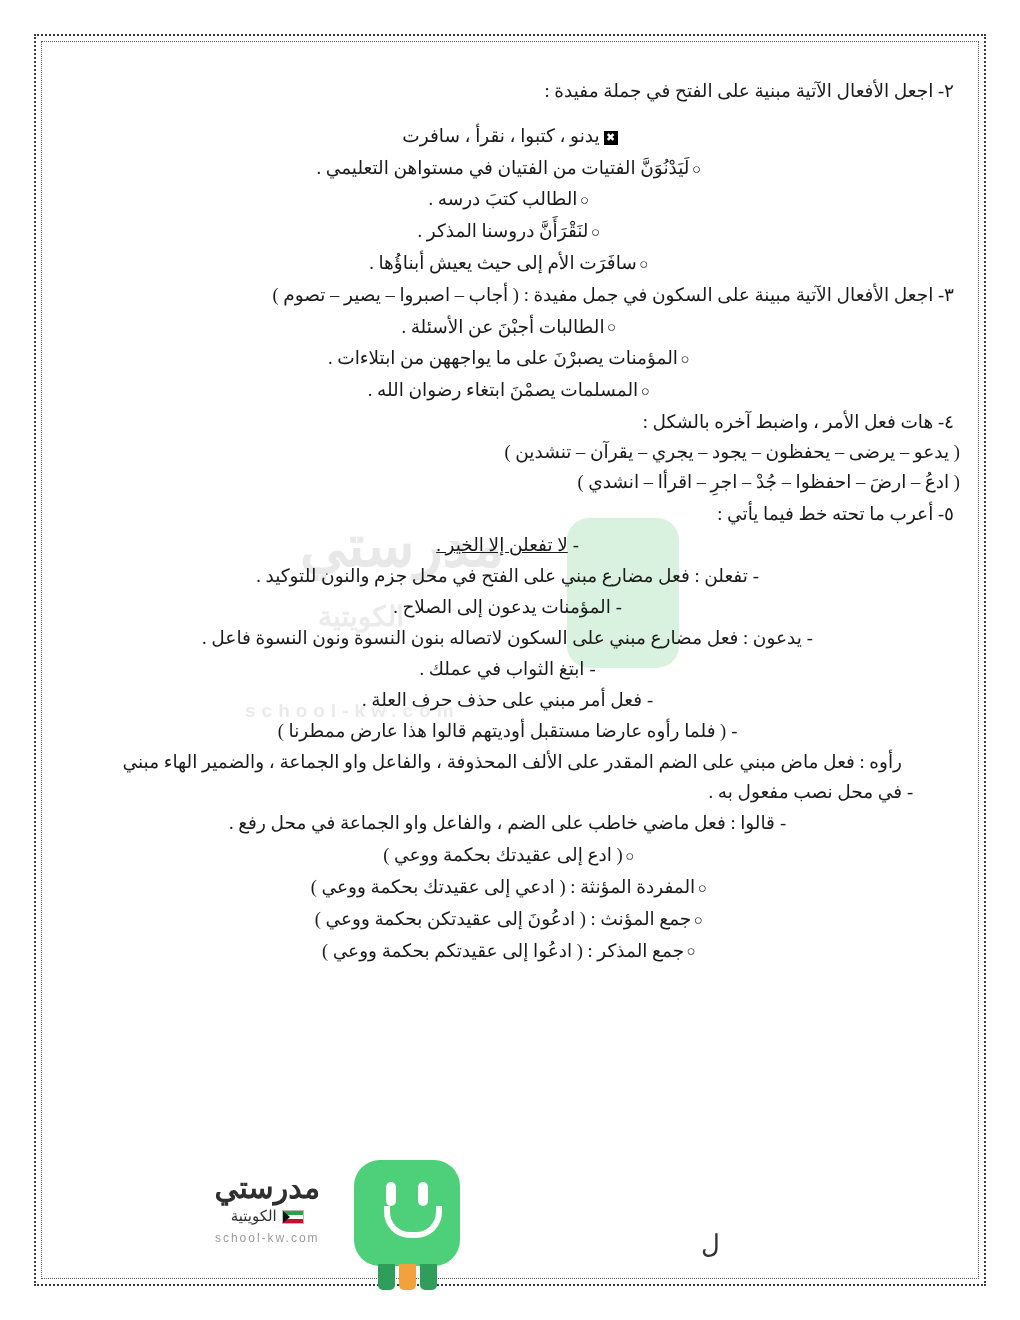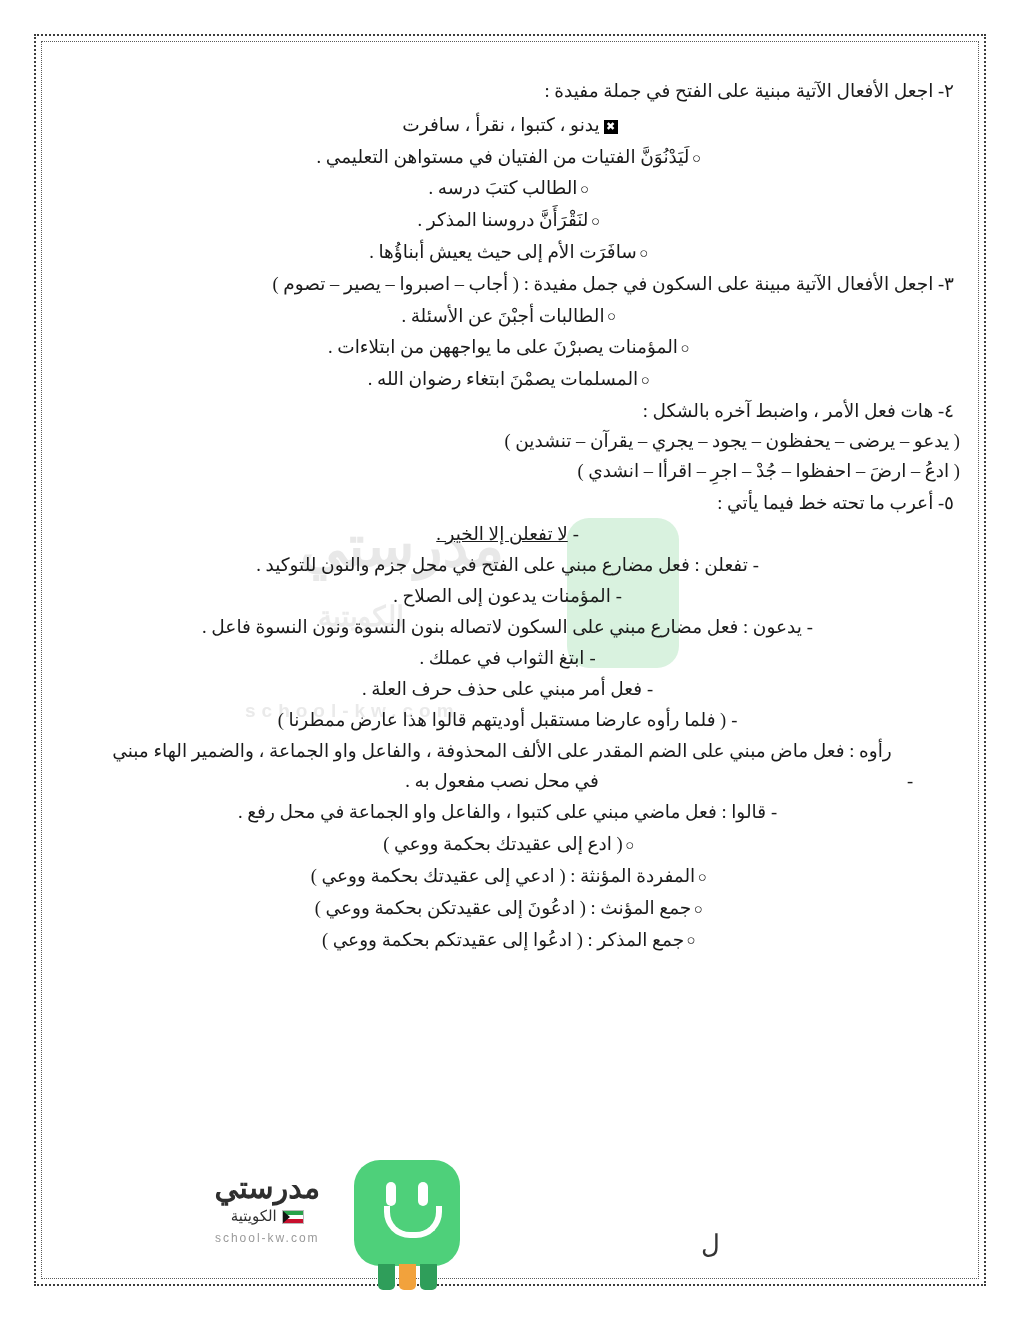--- a/index.html
+++ b/index.html
@@ -96,21 +96,21 @@
   .q {
     margin-bottom: 2px;
   }
   .q-head {
     text-align: right;
     padding-right: 6px;
     white-space: nowrap;
   }
   .sub-center {
     text-align: center;
-    margin-top: 4px;
+    margin-top: 15px;
   }
 
   ul.bullets {
     list-style: none;
     margin: 0;
     padding: 0;
   }
   ul.bullets li {
     text-align: center;
     position: relative;
@@ -140,21 +140,21 @@
   }
   ul.dashes li .dash {
     display: inline-block;
     width: 16px;
     text-align: center;
   }
   ul.dashes li .txt {
     display: inline-block;
     max-width: 800px;
   }
-  li.two-line .txt { text-align: center; }
+  li.two-line .txt { text-align: right; }
 
   .u { text-decoration: underline; }
 
   .box-mark {
     display: inline-block;
     border: 1px solid #000;
     background: #000;
     color: #fff;
     font-size: 11px;
     line-height: 11px;
@@ -336,21 +336,21 @@
     <div class="q-head">٥- أعرب ما تحته خط فيما يأتي :</div>
     <ul class="dashes">
       <li><span class="dash">-</span><span class="txt u">لا تفعلن إلا الخير .</span></li>
       <li><span class="dash">-</span><span class="txt">تفعلن : فعل مضارع مبني على الفتح في محل جزم والنون للتوكيد .</span></li>
       <li><span class="dash">-</span><span class="txt">المؤمنات يدعون إلى الصلاح .</span></li>
       <li><span class="dash">-</span><span class="txt">يدعون : فعل مضارع مبني على السكون لاتصاله بنون النسوة ونون النسوة فاعل .</span></li>
       <li><span class="dash">-</span><span class="txt">ابتغ الثواب في عملك .</span></li>
       <li><span class="dash">-</span><span class="txt">فعل أمر مبني على حذف حرف العلة .</span></li>
       <li><span class="dash">-</span><span class="txt">( فلما رأوه عارضا مستقبل أوديتهم قالوا هذا عارض ممطرنا )</span></li>
       <li class="two-line"><span class="dash">-</span><span class="txt">رأوه : فعل ماض مبني على الضم المقدر على الألف المحذوفة ، والفاعل واو الجماعة ، والضمير الهاء مبني في محل نصب مفعول به .</span></li>
-      <li><span class="dash">-</span><span class="txt">قالوا : فعل ماضي مبني على كتبوا ، والفاعل واو الجماعة في محل رفع .</span></li>
+      <li><span class="dash">-</span><span class="txt">قالوا : فعل ماضي خاطب على الضم ، والفاعل واو الجماعة في محل رفع .</span></li>
     </ul>
   </div>
 
   <div class="q">
     <ul class="bullets">
       <li><span class="bullet">○</span><span class="txt">( ادع إلى عقيدتك بحكمة ووعي )</span></li>
       <li><span class="bullet">○</span><span class="txt">المفردة المؤنثة : ( ادعي إلى عقيدتك بحكمة ووعي )</span></li>
       <li><span class="bullet">○</span><span class="txt">جمع المؤنث : ( ادعُونَ إلى عقيدتكن بحكمة ووعي )</span></li>
       <li><span class="bullet">○</span><span class="txt">جمع المذكر : ( ادعُوا إلى عقيدتكم بحكمة ووعي )</span></li>
     </ul>

